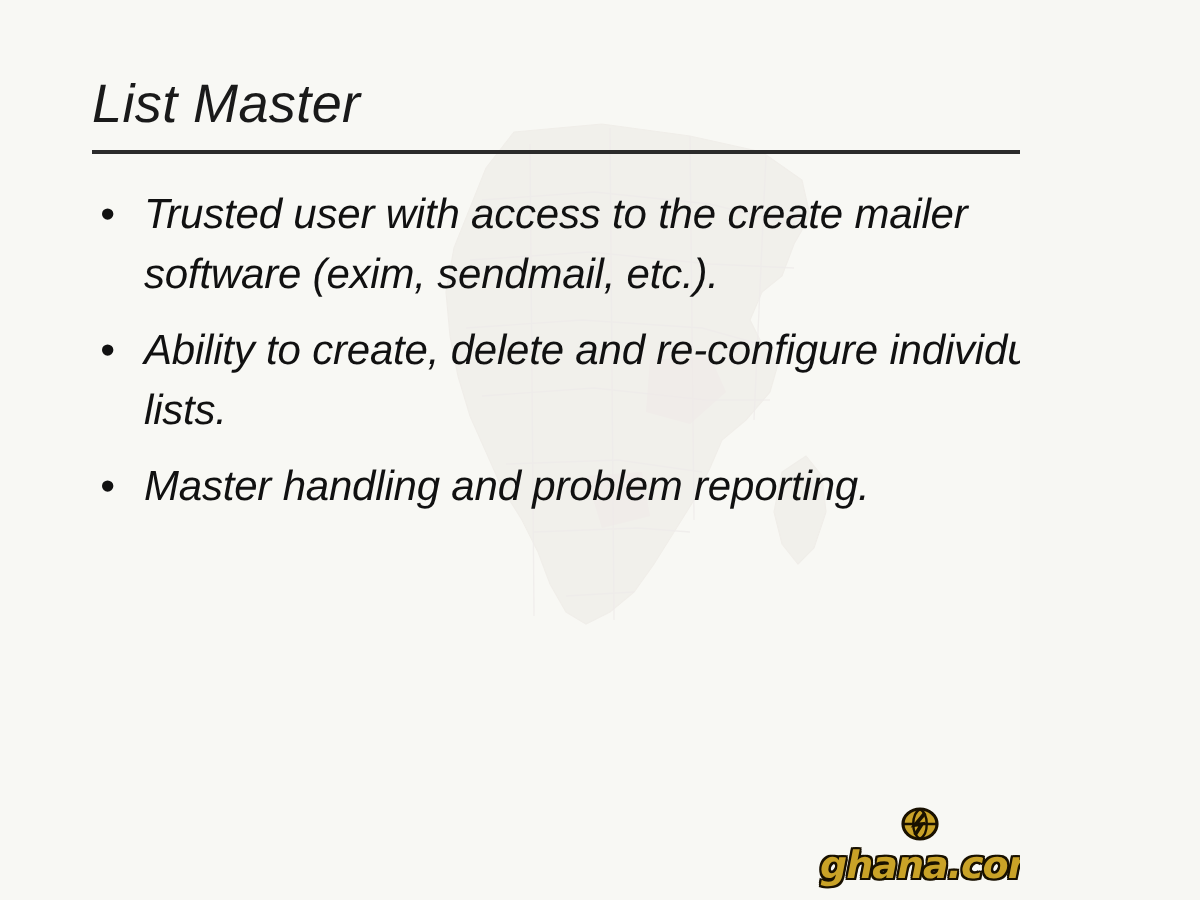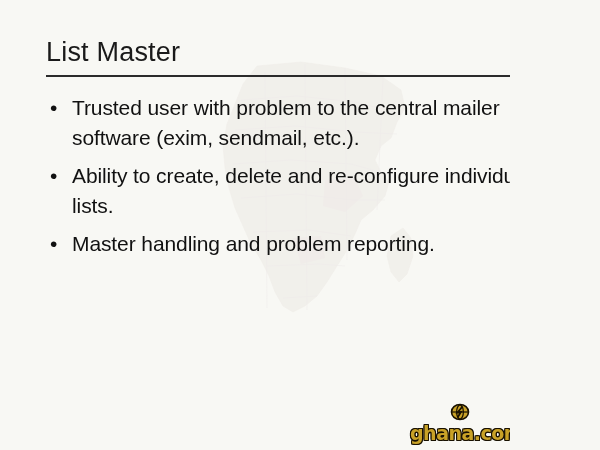--- a/index.html
+++ b/index.html
@@ -12,20 +12,21 @@
     overflow: hidden;
     font-family: "Liberation Sans", sans-serif;
     background: #f7f7f3;
   }
   #slide {
     position: relative;
     width: 510px;
     height: 450px;
     background: #f8f8f4;
     overflow: hidden;
+    font-style: italic;
   }
 
   
   .watermark {
     position: absolute;
     left: 205px;
     top: 60px;
     width: 230px;
     height: 300px;
     opacity: 0.30;
@@ -156,21 +157,21 @@
 
   <div class="title-block">
     <div class="slide-title">List Master</div>
   </div>
   <div class="title-rule"></div>
 
   <div class="bullets">
 
     <div class="bullet-item">
       <span class="bullet-marker">•</span>
-      <span class="bullet-text">Trusted user with problem to the central mailer software (exim, sendmail, etc.).</span>
+      <span class="bullet-text">Trusted user with access to the create mailer software (exim, sendmail, etc.).</span>
     </div>
 
     <div class="bullet-item">
       <span class="bullet-marker">•</span>
       <span class="bullet-text">Ability to create, delete and re-configure individual lists.</span>
     </div>
 
     <div class="bullet-item">
       <span class="bullet-marker">•</span>
       <span class="bullet-text">Master handling and problem reporting.</span>

